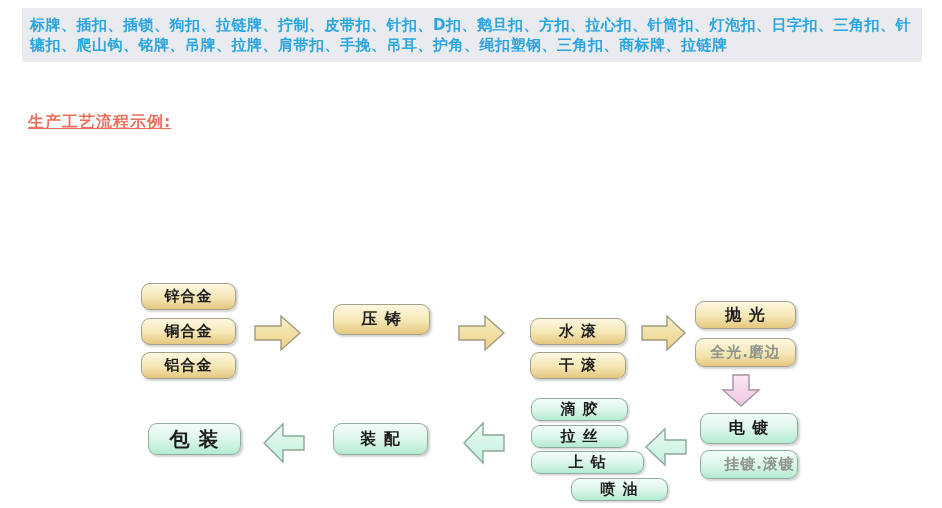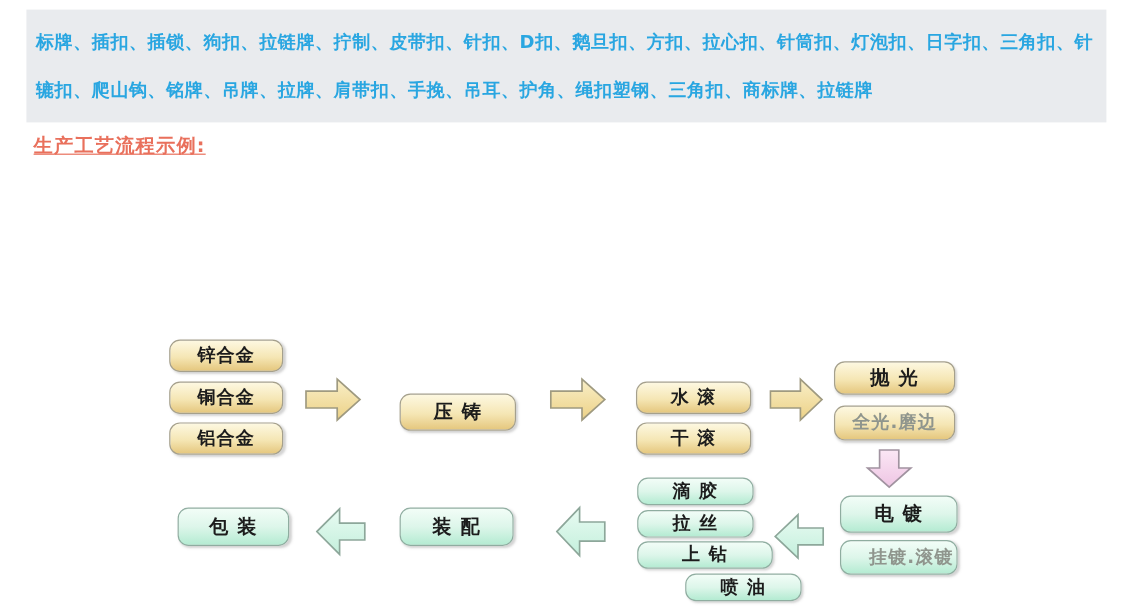--- a/index.html
+++ b/index.html
@@ -19,21 +19,21 @@
   .kw-bar {
     position: absolute;
     left: 22px;
     top: 8px;
     width: 900px;
     box-sizing: border-box;
     background: #e9ebee;
     padding: 7px 10px 7px 8px;
     font-size: 15px;
     font-weight: bold;
-    line-height: 40px;
+    line-height: 20px;
     color: #29a6e1;
     letter-spacing: 0.5px;
   }
   .sec-title {
     position: absolute;
     left: 28px;
     top: 112px;
     font-size: 16px;
     font-weight: bold;
     color: #e9705c;
@@ -95,21 +95,21 @@
   <div class="fbox gold" style="left:141px;top:283px;width:95px;height:27px;">锌合金</div>
   <div class="fbox gold" style="left:141px;top:318px;width:95px;height:27px;">铜合金</div>
   <div class="fbox gold" style="left:141px;top:352px;width:95px;height:27px;">铝合金</div>
 
   <span class="arrow" style="left:254px;top:313px;">
     <svg width="48" height="40" viewBox="0 0 48 40">
       <polygon points="1,13 27,13 27,3 46,20 27,37 27,27 1,27" fill="url(#gradGold)" stroke="#9f9a80" stroke-width="1.4"></polygon>
     </svg>
   </span>
 
-  <div class="fbox gold" style="left:333px;top:328px;width:97px;height:31px;font-size:16px;">压 铸</div>
+  <div class="fbox gold" style="left:333px;top:304px;width:97px;height:31px;font-size:16px;">压 铸</div>
 
   <span class="arrow" style="left:458px;top:313px;">
     <svg width="48" height="40" viewBox="0 0 48 40">
       <polygon points="1,13 27,13 27,3 46,20 27,37 27,27 1,27" fill="url(#gradGold)" stroke="#9f9a80" stroke-width="1.4"></polygon>
     </svg>
   </span>
 
   <div class="fbox gold" style="left:530px;top:318px;width:96px;height:27px;">水 滚</div>
   <div class="fbox gold" style="left:530px;top:352px;width:96px;height:27px;">干 滚</div>
 
@@ -149,15 +149,15 @@
   </span>
 
   <div class="fbox mint" style="left:333px;top:423px;width:95px;height:32px;font-size:16px;">装 配</div>
 
   <span class="arrow" style="left:263px;top:421px;">
     <svg width="42" height="44" viewBox="0 0 42 44">
       <polygon points="41,15 20,15 20,3 1,22 20,41 20,29 41,29" fill="url(#gradMint)" stroke="#8da79a" stroke-width="1.4"></polygon>
     </svg>
   </span>
 
-  <div class="fbox mint" style="left:148px;top:423px;width:93px;height:32px;font-size:16px;">包 装</div>
+  <div class="fbox mint" style="left:148px;top:423px;width:93px;height:32px;font-size:20px;">包 装</div>
 
 </div>
 
 </body></html>

